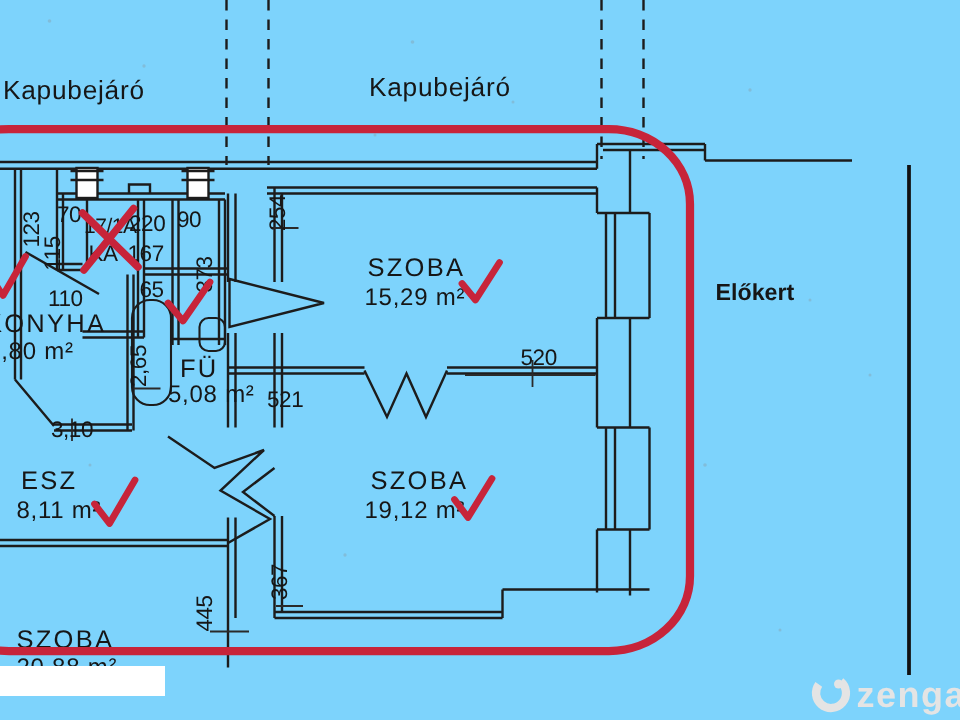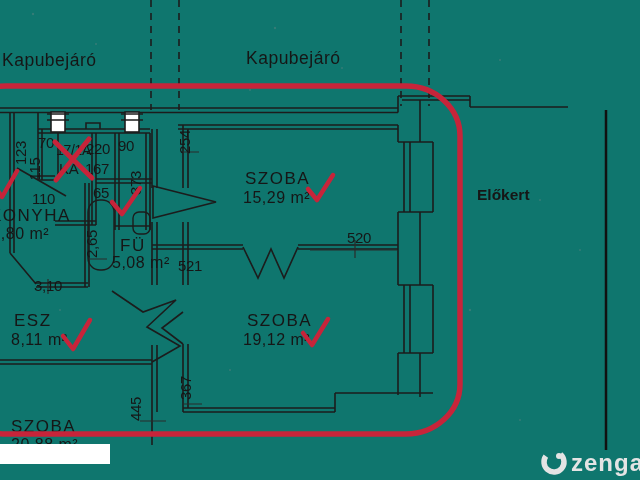--- a/index.html
+++ b/index.html
@@ -1,17 +1,17 @@
 <!DOCTYPE html>
 <html><head>
 <meta charset="utf-8">
 <style>
   html,body{margin:0;padding:0;background:#fff;}
   .stage{
-    position:relative;width:640px;height:480px;overflow:hidden;background:#0f766e;
+    position:relative;width:640px;height:480px;overflow:hidden;background:#7dd3fc;
     font-family:"Liberation Sans", sans-serif;
   }
   svg{display:block}
   .walls{stroke:#1c1c1c;stroke-width:1.6;fill:none;}
   .walls-thin{stroke:#2a2a2a;stroke-width:1.2;fill:none;}
   .dashed{stroke:#1c1c1c;stroke-width:1.6;fill:none;stroke-dasharray:7 6;}
   .fixture{stroke:#1c1c1c;stroke-width:1.4;fill:none;}
   text{fill:#161616;font-family:"Liberation Sans", sans-serif;}
   .gate-label{font-size:17.5px;letter-spacing:.5px;}
   .bold-label{font-size:15.5px;font-weight:bold;}

